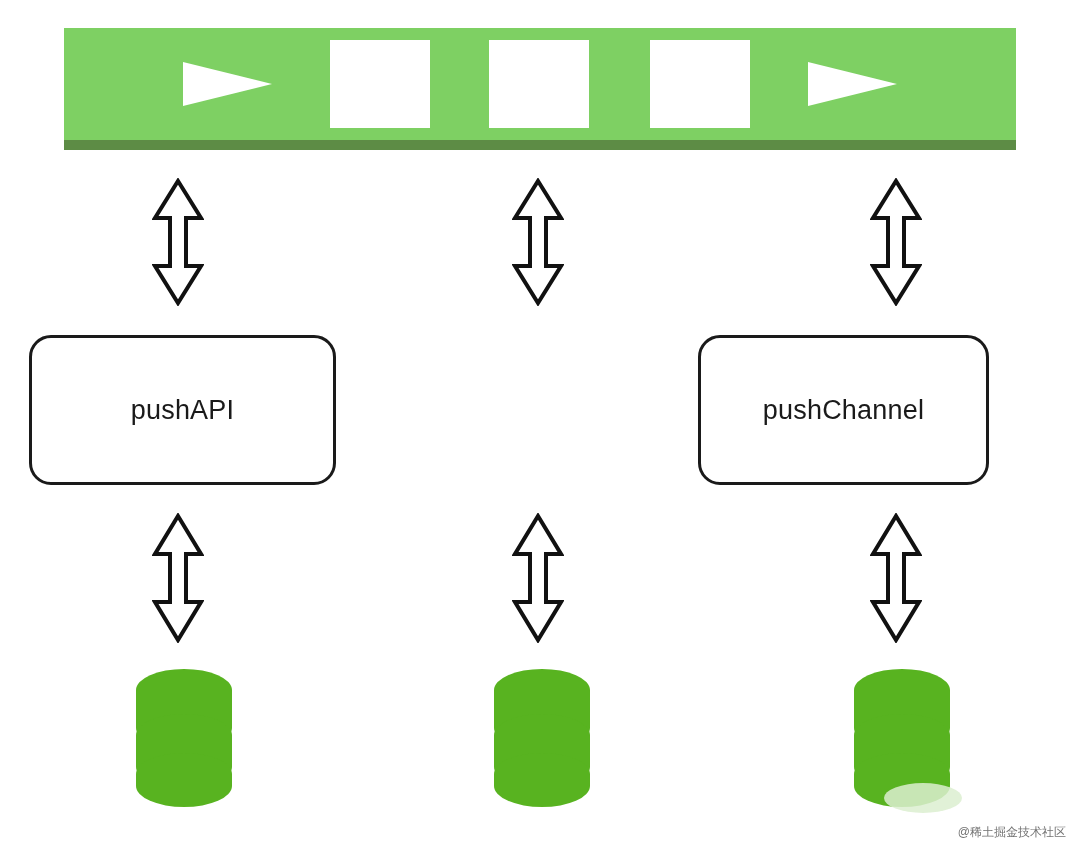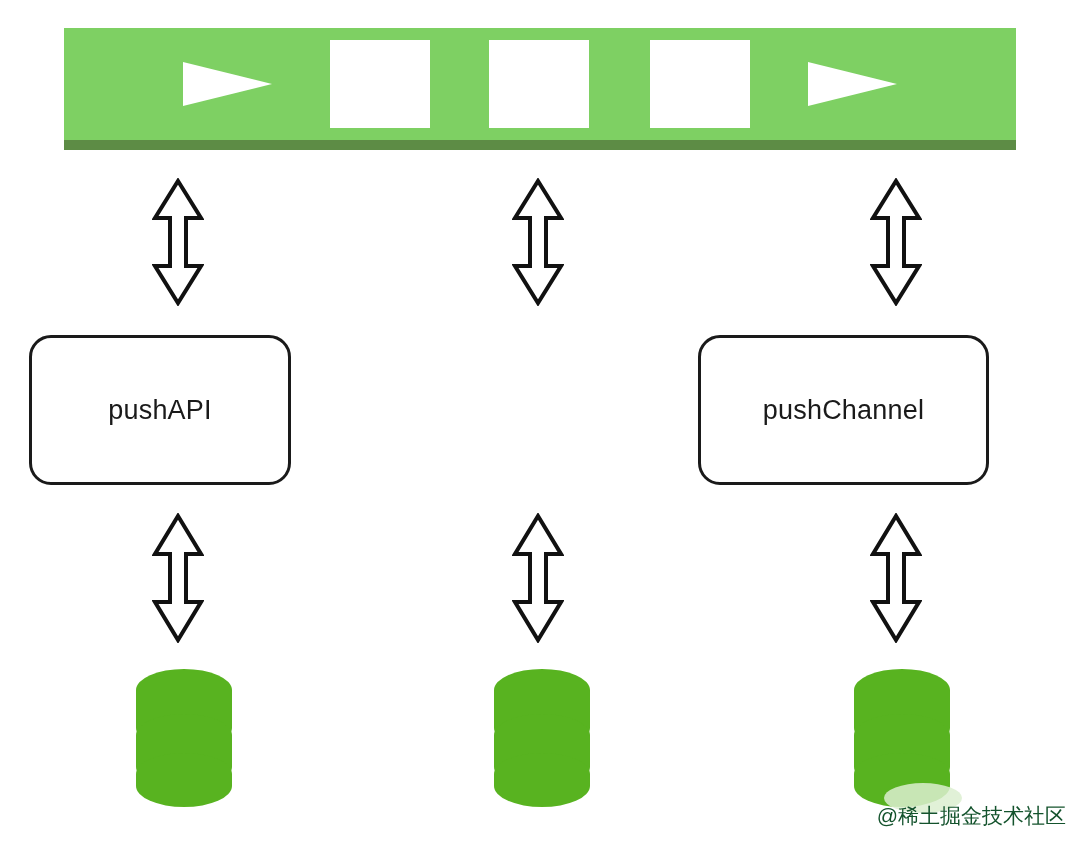--- a/index.html
+++ b/index.html
@@ -92,43 +92,43 @@
     justify-content: center;
     box-sizing: border-box;
   }
   .service-box .label {
     font-size: 27px;
     color: #1a1a1a;
     font-family: "Liberation Sans", sans-serif;
     letter-spacing: 0.2px;
     white-space: nowrap;
   }
-  .service-box.b1 { left: 29px;  width: 262px; }
+  .service-box.b1 { left: 29px;  width: 307px; }
   .service-box.b2 { left: 386px; width: 311px; }
   .service-box.b3 { left: 698px; width: 291px; text-align: right; }
 
   
   .db-cyl {
     position: absolute;
     top: 668px;
     width: 96px;
     height: 140px;
   }
   .db-cyl svg { display: block; width: 100%; height: 100%; }
   .db-cyl.d1 { left: 136px; }
   .db-cyl.d2 { left: 494px; }
   .db-cyl.d3 { left: 854px; }
 
   
   .watermark {
     position: absolute;
     right: 14px;
-    bottom: 11px;
-    font-size: 21px;
-    color: #14532d;
+    bottom: 0;
+    font-size: 12px;
+    color: #737373;
     font-family: "Liberation Sans", sans-serif;
     white-space: nowrap;
   }
   .watermark-blob {
     position: absolute;
     right: 118px;
     bottom: 28px;
     width: 78px;
     height: 30px;
     border-radius: 50%;

